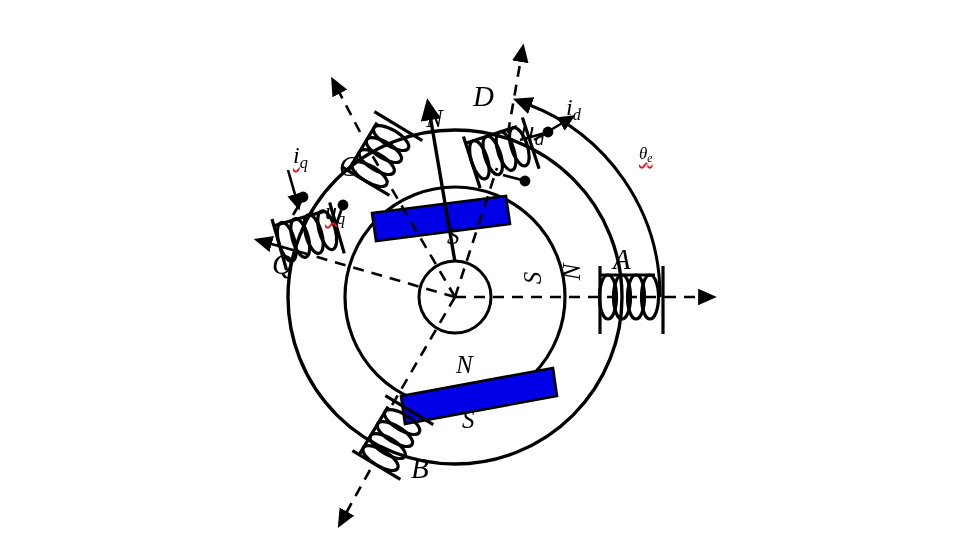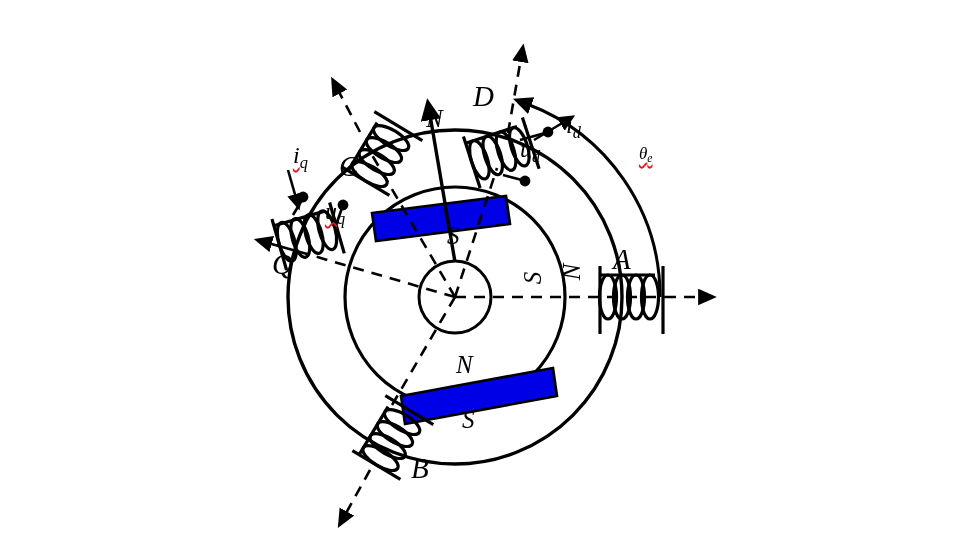--- a/index.html
+++ b/index.html
@@ -143,25 +143,25 @@
 <div class="lbl big" style="left:411px;top:452px;">B</div>
 
 <div class="lbl mid" style="left:281px;top:142px;">
   <span class="wavy"><span>i</span><span class="sub">q</span></span>
 </div>
 
 <div class="lbl mid" style="left:313px;top:198px;">
   <span class="wavy"><span>u</span><span class="sub">q</span></span>
 </div>
 
-<div class="lbl mid" style="left:566px;top:112px;">
+<div class="lbl mid" style="left:566px;top:94px;">
   <span>i</span><span class="sub">d</span>
 </div>
 
-<div class="lbl mid" style="left:520px;top:136px;">
+<div class="lbl mid" style="left:520px;top:120px;font-family:Liberation Mono, monospace;">
   <span>u</span><span class="sub">d</span>
 </div>
 
 <div class="lbl mid" style="left:627px;top:144px;font-size:17px;">
   <span class="wavy"><span>θ</span><span class="sub">e</span></span>
 </div>
 
 <div class="lbl pole" style="left:426px;top:105px;">N</div>
 
 <div class="lbl pole" style="left:447px;top:222px;">S</div>

